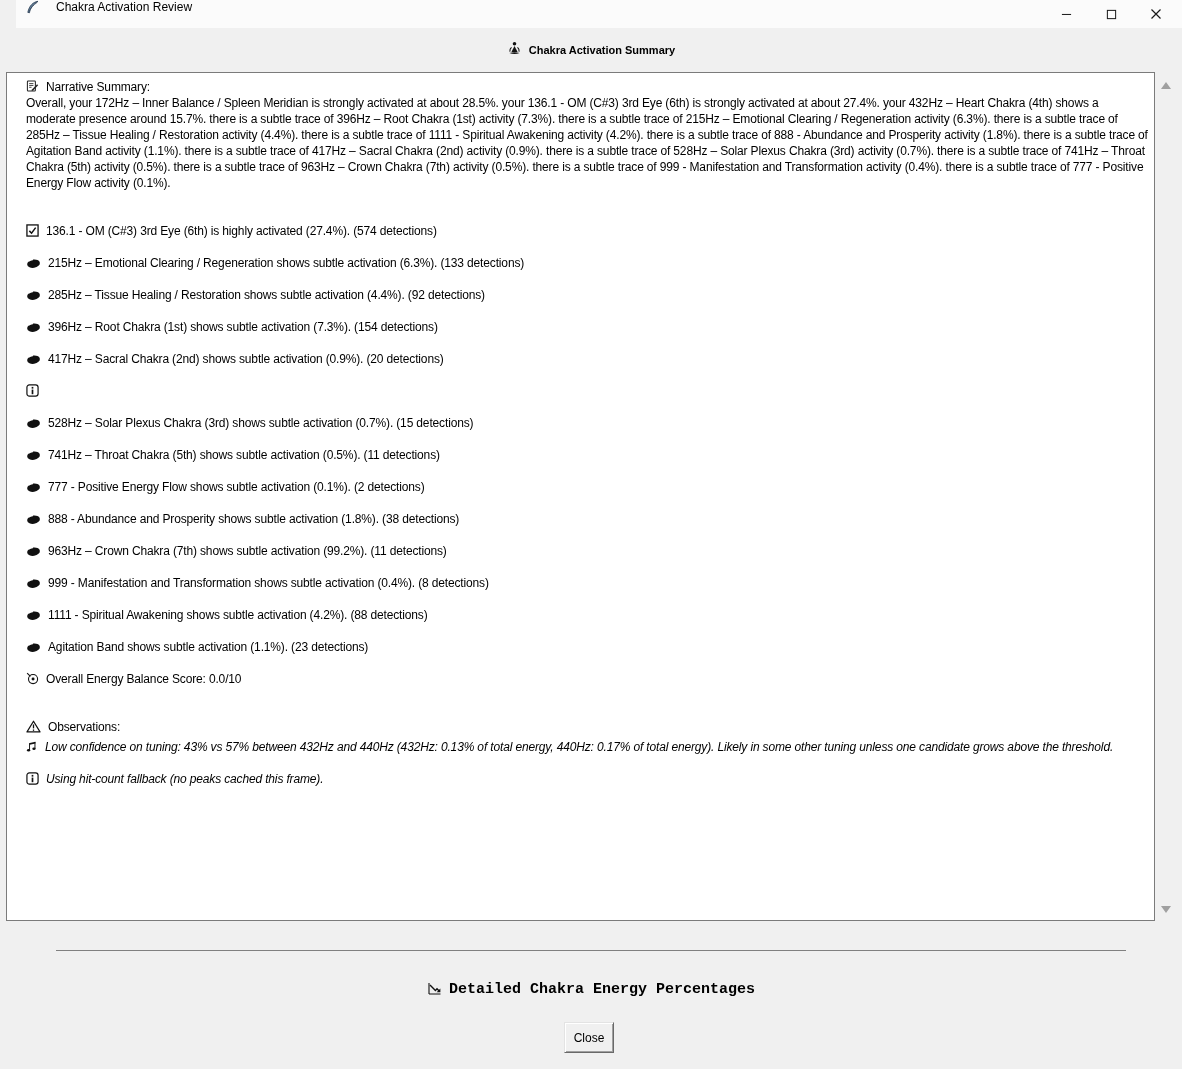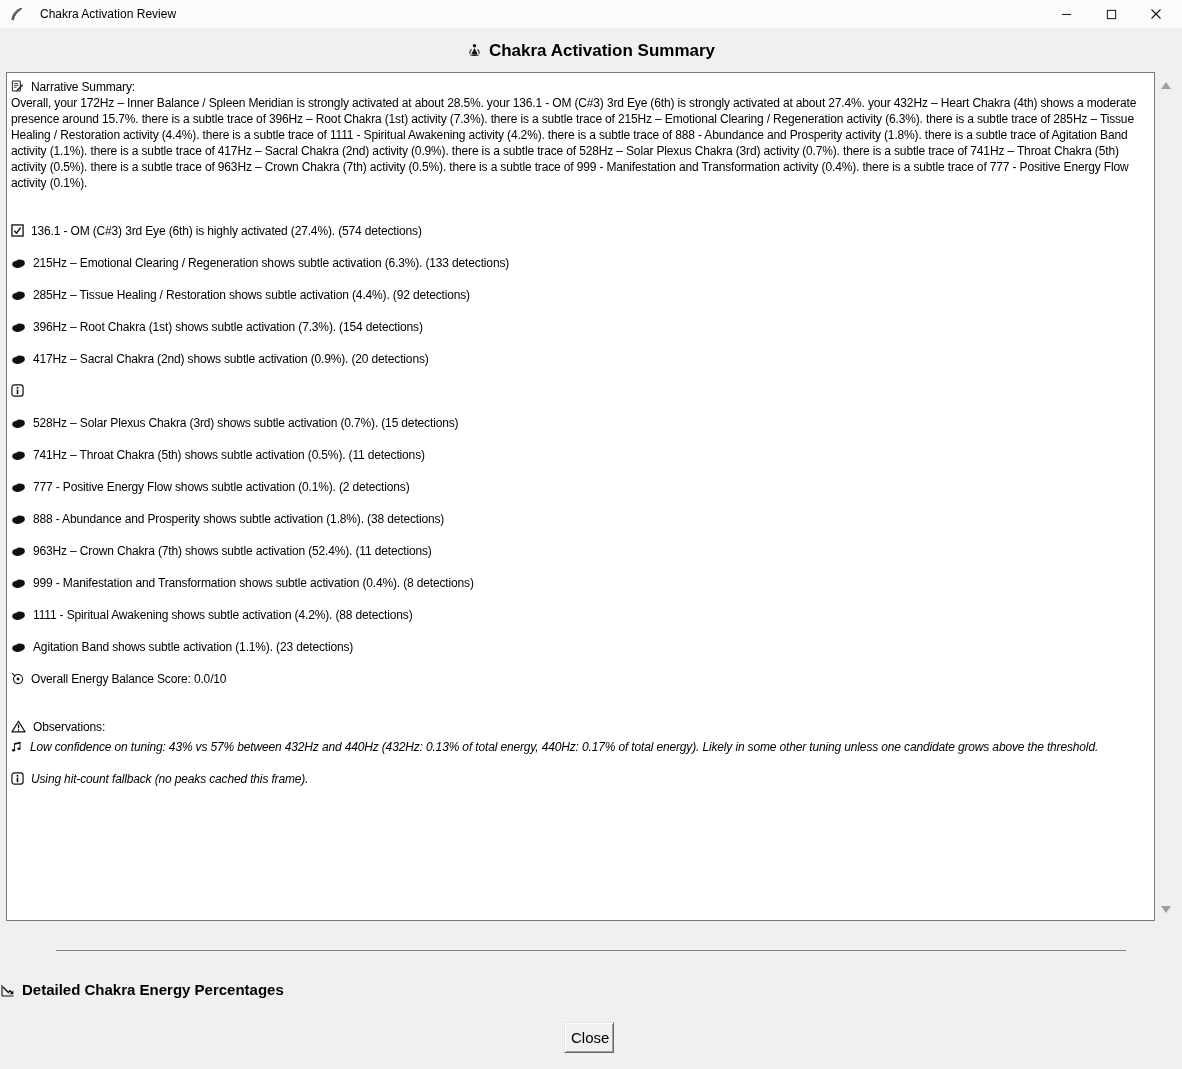--- a/index.html
+++ b/index.html
@@ -5,38 +5,38 @@
 <style>
   html,body { margin:0; padding:0; background:#d6d6d6; }
   .window {
     position:relative; width:1182px; height:1069px;
     background:#f0f0f0; overflow:hidden;
     font-family:"Liberation Sans", sans-serif;
     color:#000; outline:1px solid #bdbdbd;
   }
   
   .titlebar {
-    position:absolute; top:0; left:0; right:0; height:28px;
-    background:#fbfbfb; display:flex; align-items:center;
+    position:absolute; top:0; left:16px; right:0; height:28px;
+    background:#fbfbfb; display:flex; align-items:flex-start;
   }
   .app-icon { display:inline-flex; margin-left:9px; }
   .title-text { font-size:12px; margin-left:9px; }
   .win-controls { position:absolute; right:0; top:0; height:28px; display:flex; }
   .win-btn { width:45px; height:28px; display:flex; align-items:center; justify-content:center; cursor:default; }
   
   .app-header {
     position:absolute; top:41px; left:0; width:100%;
-    text-align:center; font-size:17px; font-weight:bold;
+    text-align:center; font-size:11px; font-weight:bold;
   }
   .app-header .icn { margin-right:7px; }
   
   .textbox {
     position:absolute; left:6px; top:72px; width:1149px; height:849px;
     box-sizing:border-box; background:#ffffff; border:1px solid #7b7b7b;
-    padding:6px 4px 0 4px; overflow:hidden;
+    padding:6px 4px 0 19px; overflow:hidden;
     font-size:12px; line-height:16px; letter-spacing:-0.15px;
   }
   .line { white-space:nowrap; }
   .para { margin:0 0 32px 0; }
   .activations-heading { margin-bottom:16px; }
   .act-item { margin-bottom:16px; }
   .score-line { margin:16px 0 32px 0; }
   .obs-heading { margin-bottom:4px; }
   .note { margin:0 0 16px 0;font-style:italic; }
   .icn { display:inline-block; vertical-align:-2px; margin-right:7px; line-height:0; }
@@ -47,26 +47,26 @@
     background:#f0f0f0;
   }
   .sb-up, .sb-down { position:absolute; left:4px; width:0; height:0;
     border-left:5.5px solid transparent; border-right:5.5px solid transparent; }
   .sb-up   { top:10px;    border-bottom:7px solid #a0a0a0; }
   .sb-down { bottom:8px;  border-top:7px solid #a0a0a0; }
   
   .separator { position:absolute; left:56px; top:950px; width:1070px; height:1px; background:#808080; }
   .footer-heading {
     position:absolute; top:981px; left:0; width:100%;
-    text-align:left; font-size:15px; font-weight:bold;
+    text-align:center; font-size:15px; font-weight:bold;font-family:Liberation Mono, monospace;
   }
   .footer-heading .icn { margin-right:7px; vertical-align:-3px; }
   .close-btn {
     position:absolute; left:564px; top:1022px; width:50px; height:31px;
-    background:#f0f0f0; font-family:"Liberation Sans", sans-serif; font-size:15px;
+    background:#f0f0f0; font-family:"Liberation Sans", sans-serif; font-size:12px;
     border-top:1px solid #e3e3e3; border-left:1px solid #e3e3e3;
     border-right:1px solid #696969; border-bottom:1px solid #696969;
     box-shadow: inset 1px 1px 0 #ffffff, inset -1px -1px 0 #a0a0a0;
     cursor:default;
   }
 </style>
 </head>
 <body>
 
 <div class="window">
@@ -187,21 +187,21 @@
     <span class="icn item-icon"><svg width="15" height="11" viewBox="0 0 16 12">
               <ellipse cx="8" cy="6.2" rx="7" ry="4.5" fill="#111" transform="rotate(-9 8 6)"></ellipse>
               <path d="M2.4 3.6 Q4.6 1.6 7.4 1.7" stroke="#fff" stroke-width="1.5" fill="none"></path>
             </svg></span><span class="item-text">888 - Abundance and Prosperity shows subtle activation (1.8%). (38 detections)</span>
   </div>
 
   <div class="line act-item">
     <span class="icn item-icon"><svg width="15" height="11" viewBox="0 0 16 12">
               <ellipse cx="8" cy="6.2" rx="7" ry="4.5" fill="#111" transform="rotate(-9 8 6)"></ellipse>
               <path d="M2.4 3.6 Q4.6 1.6 7.4 1.7" stroke="#fff" stroke-width="1.5" fill="none"></path>
-            </svg></span><span class="item-text">963Hz – Crown Chakra (7th) shows subtle activation (52.4%). (11 detections)</span>
+            </svg></span><span class="item-text">963Hz – Crown Chakra (7th) shows subtle activation (99.2%). (11 detections)</span>
   </div>
 
   <div class="line act-item">
     <span class="icn item-icon"><svg width="15" height="11" viewBox="0 0 16 12">
               <ellipse cx="8" cy="6.2" rx="7" ry="4.5" fill="#111" transform="rotate(-9 8 6)"></ellipse>
               <path d="M2.4 3.6 Q4.6 1.6 7.4 1.7" stroke="#fff" stroke-width="1.5" fill="none"></path>
             </svg></span><span class="item-text">999 - Manifestation and Transformation shows subtle activation (0.4%). (8 detections)</span>
   </div>
 
   <div class="line act-item">

